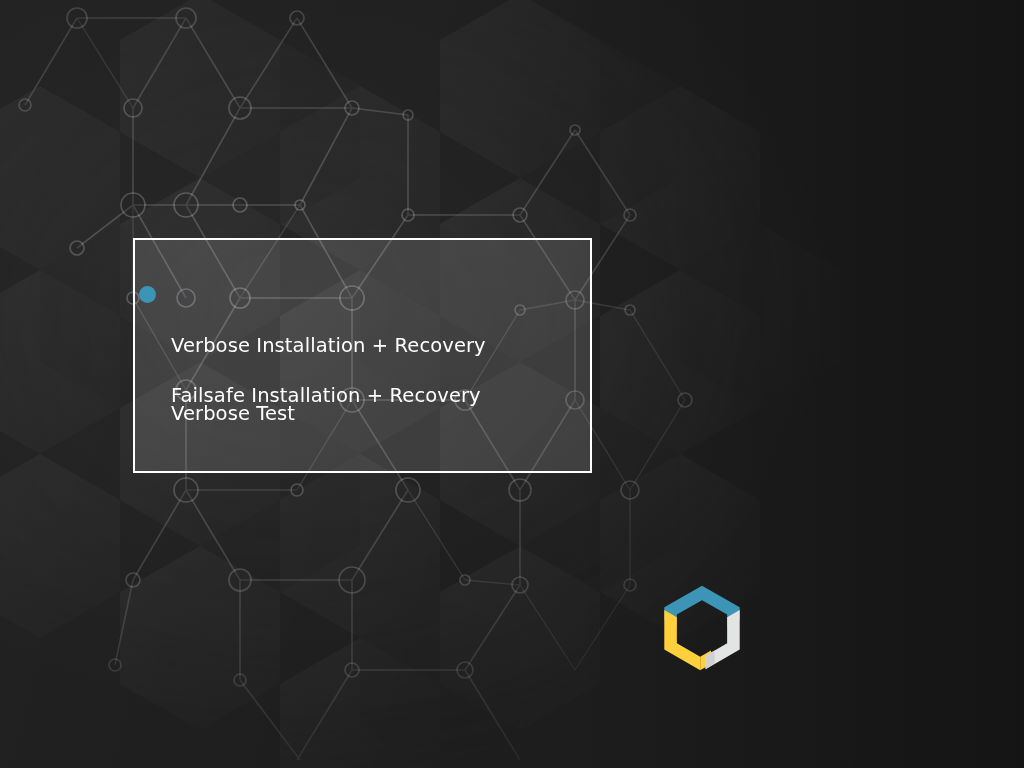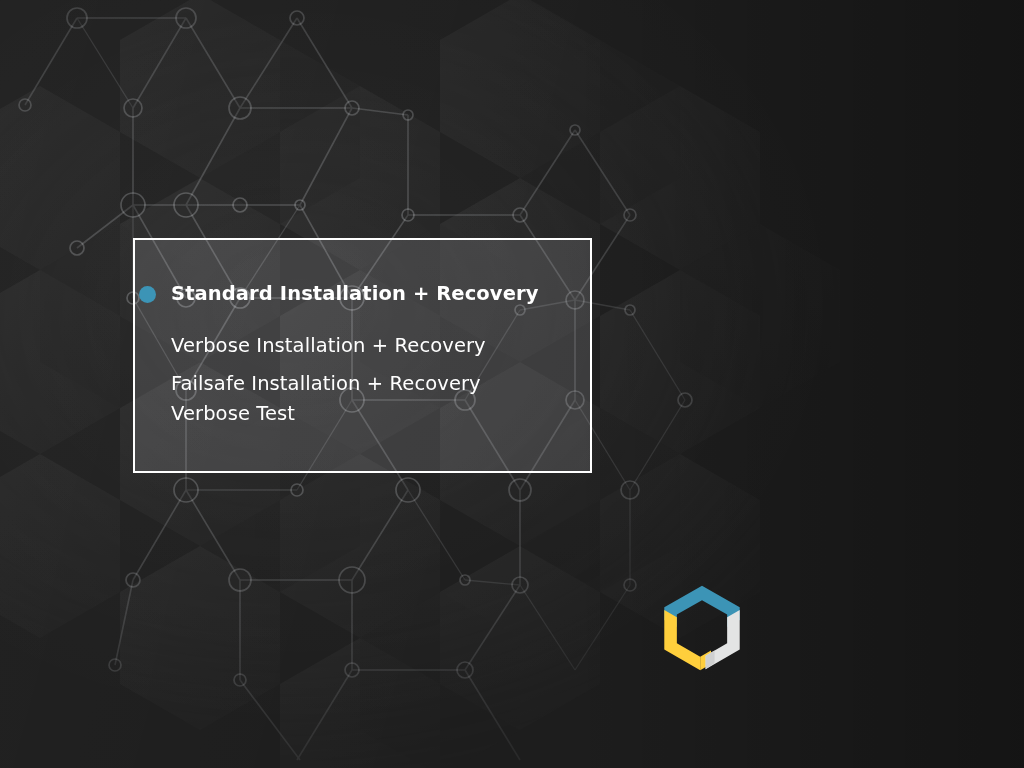--- a/index.html
+++ b/index.html
@@ -301,29 +301,28 @@
     </g>
   </svg>
   <div id="bg-vignette"></div>
 </div>
 
 <div id="boot-menu-panel" style="border-color: rgb(255, 255, 255);">
   <ul id="boot-menu-list">
 
     <li class="menu-item selected" style="top:39px;">
       <span class="menu-bullet" style="background: rgb(60, 148, 182);"></span>
-      <span class="menu-label" style="color: rgb(255, 255, 255);">Standard Installation + Recovery</span>
     </li>
 
     <li class="menu-item" style="top:91px;">
       <span class="menu-bullet hidden" style="background: rgb(60, 148, 182);"></span>
       <span class="menu-label" style="color: rgb(255, 255, 255);">Verbose Installation + Recovery</span>
     </li>
 
-    <li class="menu-item" style="top:129px;">
+    <li class="menu-item" style="top:135px;align-items:flex-end;">
       <span class="menu-bullet hidden" style="background: rgb(60, 148, 182);"></span>
       <span class="menu-label" style="color: rgb(255, 255, 255);">Failsafe Installation + Recovery</span>
     </li>
 
     <li class="menu-item" style="top:159px;">
       <span class="menu-bullet hidden" style="background: rgb(60, 148, 182);"></span>
       <span class="menu-label" style="color: rgb(255, 255, 255);">Verbose Test</span>
     </li>
 
   </ul>

